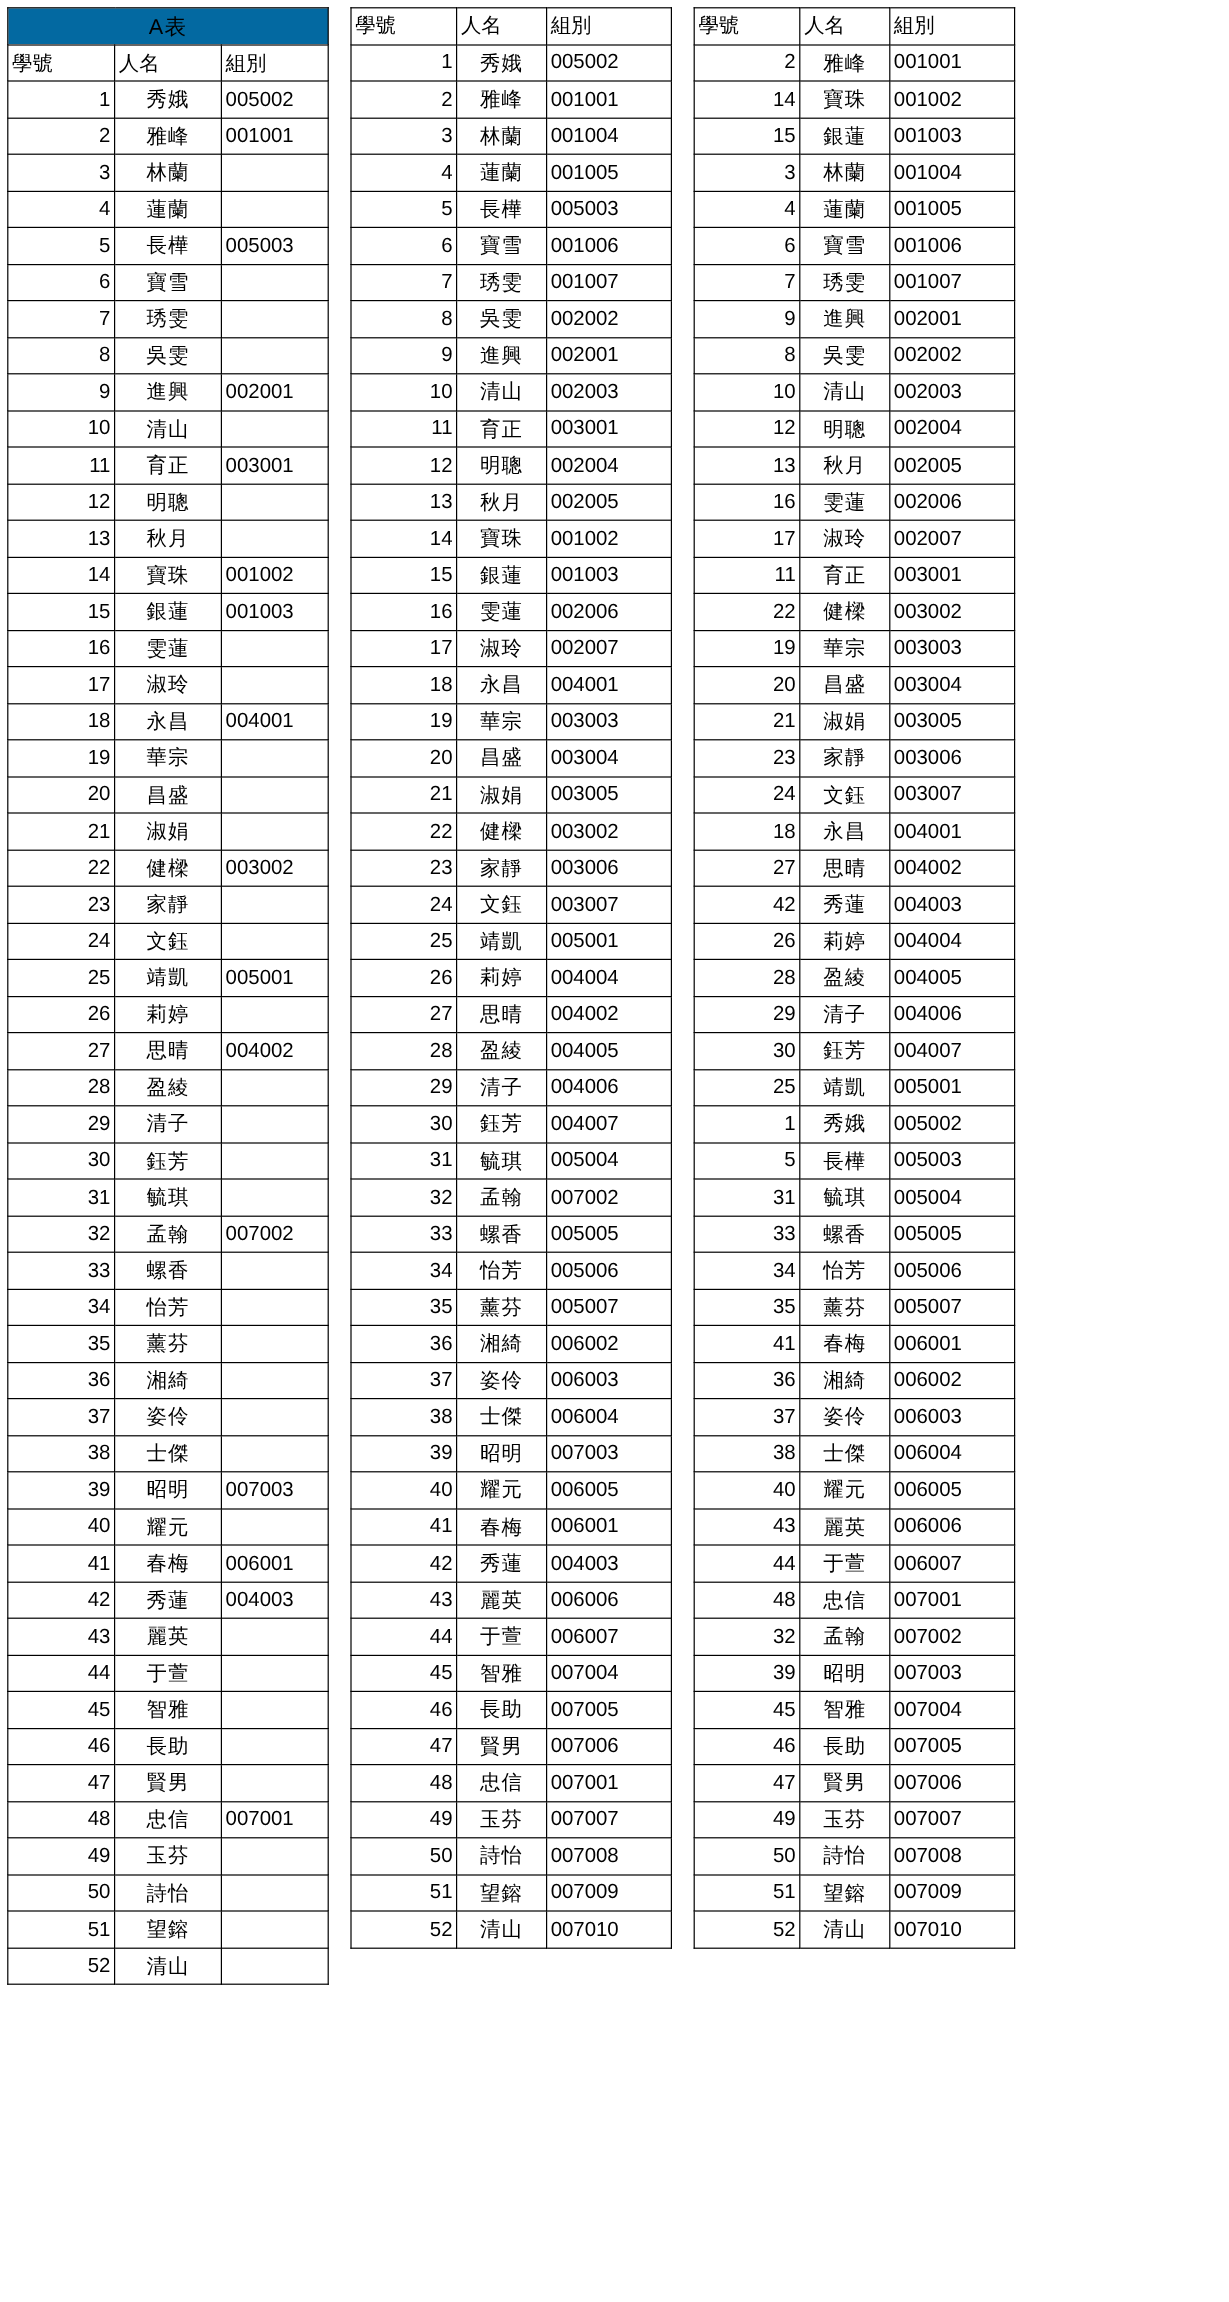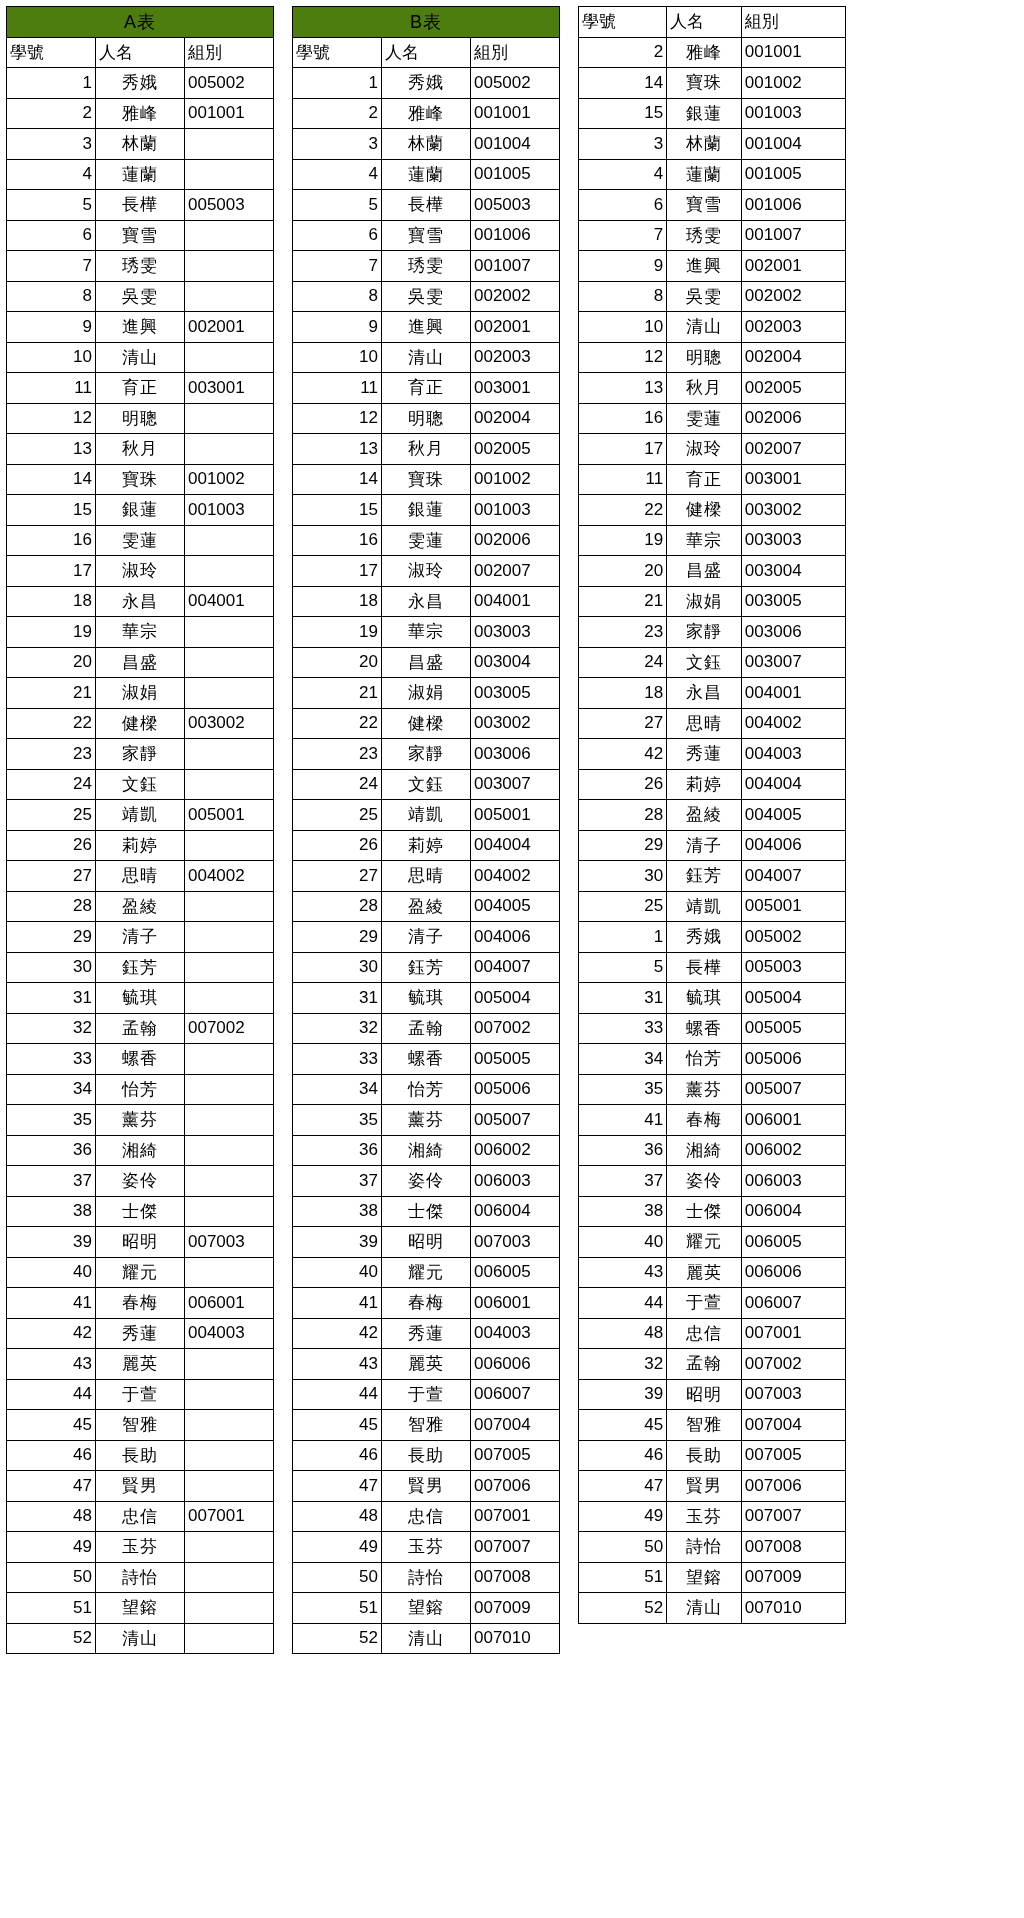--- a/index.html
+++ b/index.html
@@ -34,21 +34,21 @@
     border: 1px solid #000000;
     height: 30.5px;
     padding: 0 3px;
     box-sizing: border-box;
     font-weight: normal;
     vertical-align: middle;
     white-space: nowrap;
     overflow: hidden;
   }
   .title-cell {
-    background: #4d7c0f;
+    background: #0369a1;
     text-align: center;
     font-size: 18px;
     letter-spacing: 1px;
   }
   .hdr td {
     text-align: left;
     font-size: 17px;
   }
   .col-id {
     width: 33%;
@@ -348,23 +348,20 @@
             <td class="col-name name-cell">清山</td>
             <td class="col-group"></td>
           </tr>
         </tbody>
     </table>
   </div>
 
   <div class="table-block">
     <table class="grid">
       <tbody>
-        <tr>
-          <td class="title-cell" colspan="3">B表</td>
-        </tr>
         <tr class="hdr">
           <td class="col-id">學號</td>
           <td class="col-name">人名</td>
           <td class="col-group">組別</td>
         </tr>
       </tbody>
       <tbody>
           <tr>
             <td class="col-id">1</td>
             <td class="col-name name-cell">秀娥</td>

